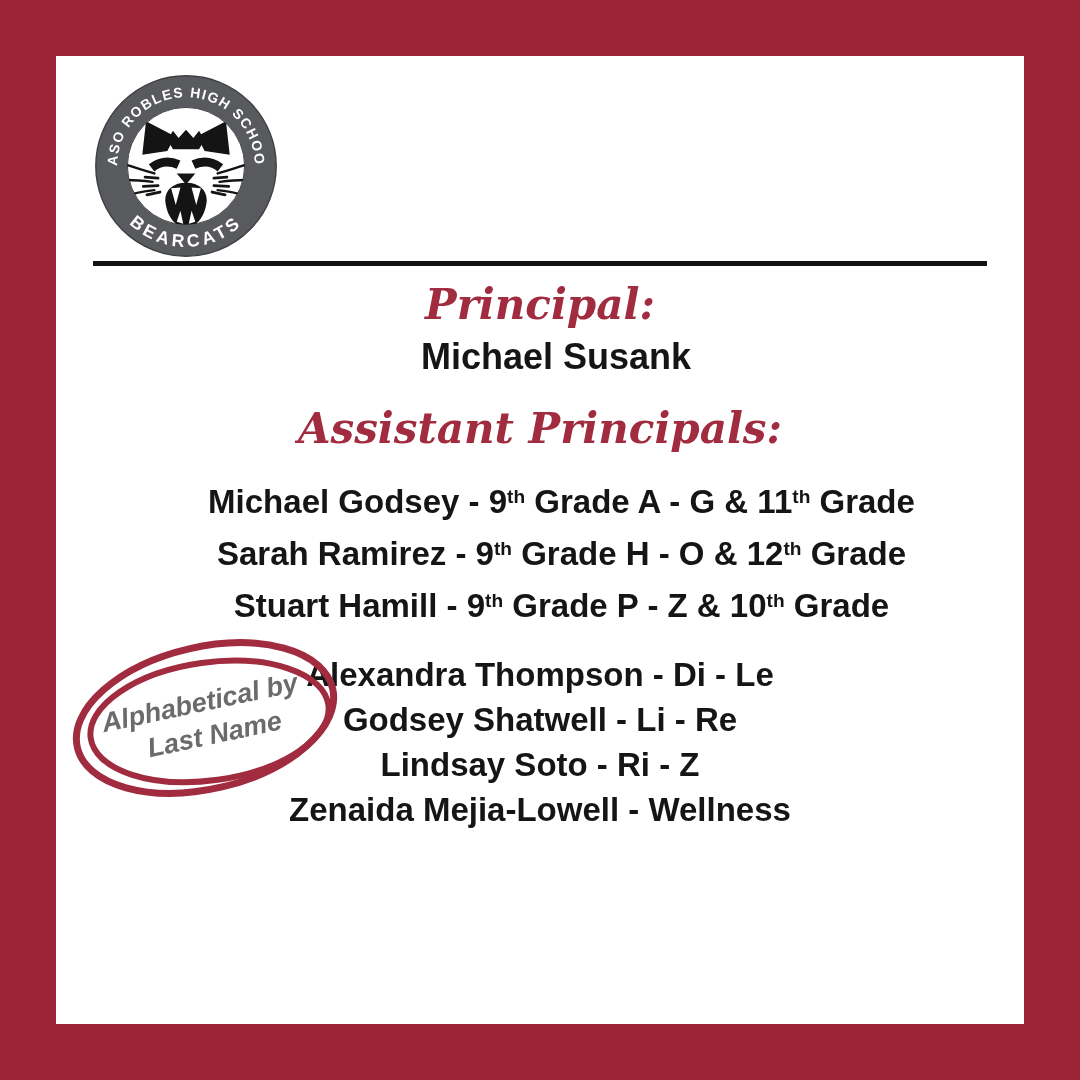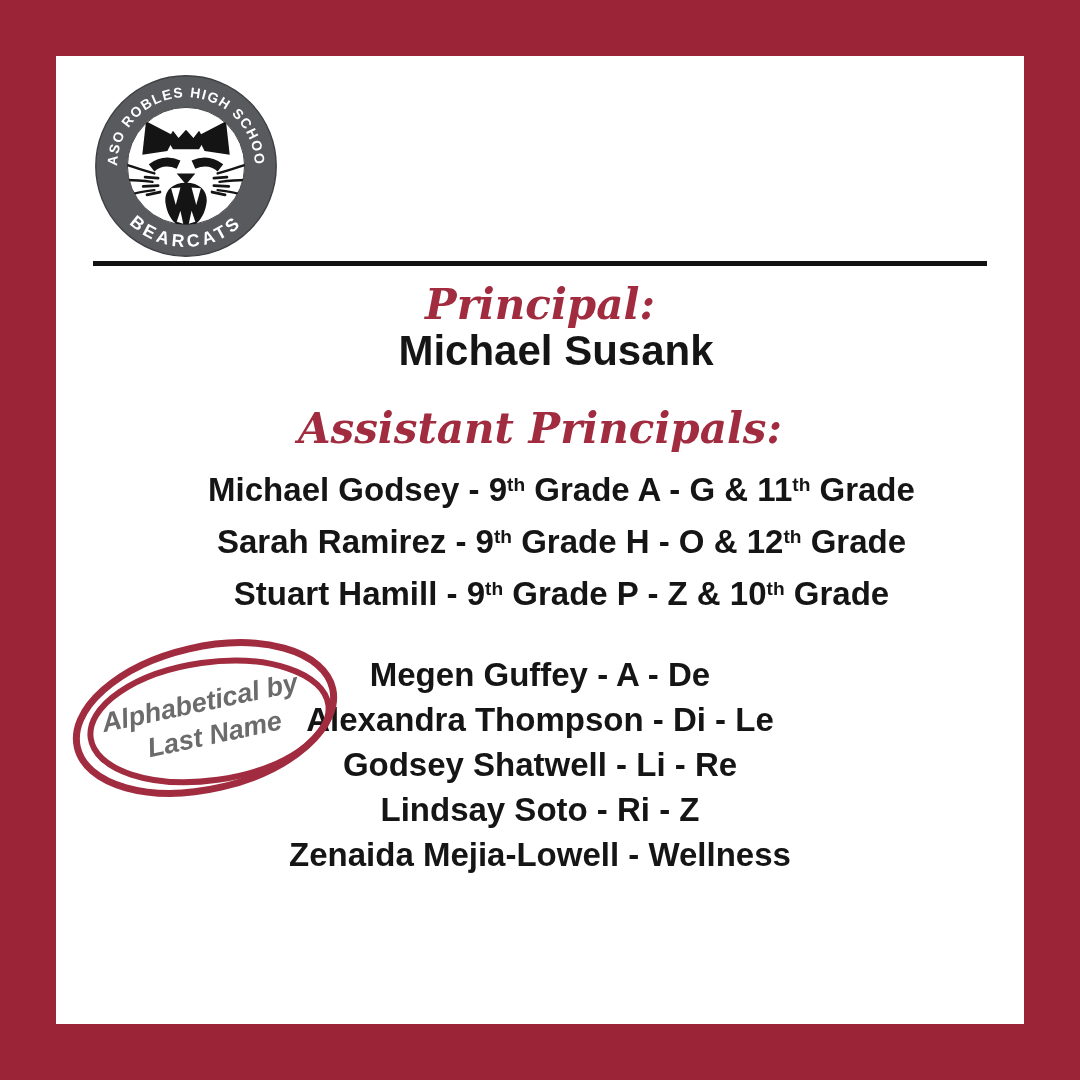--- a/index.html
+++ b/index.html
@@ -65,23 +65,23 @@
     font-size: 42px; line-height: 50px;
     color: #A12B3F;
     font-style: italic;
   }
   .person {
     font-family: "Liberation Sans", sans-serif;
     font-weight: 700;
     color: #151515;
   }
   .sec-principal { top: 224px; }
-  .sec-principal .person { font-size: 42px; line-height: 42px; padding-left: 32px; }
+  .sec-principal .person { margin-top: 6px; font-size: 36px; line-height: 42px; padding-left: 32px; }
   .sec-ap { top: 348px; }
-  .sec-ap .rows { margin-top: 12px; padding-left: 43px; }
+  .sec-ap .rows { margin-top: 24px; padding-left: 43px; }
   .sec-ap .person { font-size: 33px; line-height: 47px; }
   .sec-couns { top: 588px; }
   .sec-couns .rows { margin-top: 8px; }
   .sec-couns .person { font-size: 33px; line-height: 45px; }
   .sup {
     font-size: 0.58em;
     position: relative;
     top: -0.52em;
     font-weight: 700;
   }
@@ -166,21 +166,20 @@
       <h2 class="h-maroon">Assistant Principals:</h2>
       <div class="rows">
         <div class="person"><span>Michael Godsey - 9</span><span class="sup">th</span><span> Grade A - G &amp; 11</span><span class="sup">th</span><span> Grade</span></div>
         <div class="person"><span>Sarah Ramirez - 9</span><span class="sup">th</span><span> Grade H - O &amp; 12</span><span class="sup">th</span><span> Grade</span></div>
         <div class="person"><span>Stuart Hamill - 9</span><span class="sup">th</span><span> Grade P - Z &amp; 10</span><span class="sup">th</span><span> Grade</span></div>
       </div>
     </div>
 
     <div class="sec sec-couns">
       <div class="rows">
-        <div class="person">Megen Guffey - A - De</div>
         <div class="person">Alexandra Thompson - Di - Le</div>
         <div class="person">Godsey Shatwell - Li - Re</div>
         <div class="person">Lindsay Soto - Ri - Z</div>
         <div class="person">Zenaida Mejia-Lowell - Wellness</div>
       </div>
     </div>
 
     <div class="annotation">
       <svg viewBox="0 0 282 192" width="282" height="192" aria-hidden="true">
         <g fill="none" stroke="#A12B3F">

